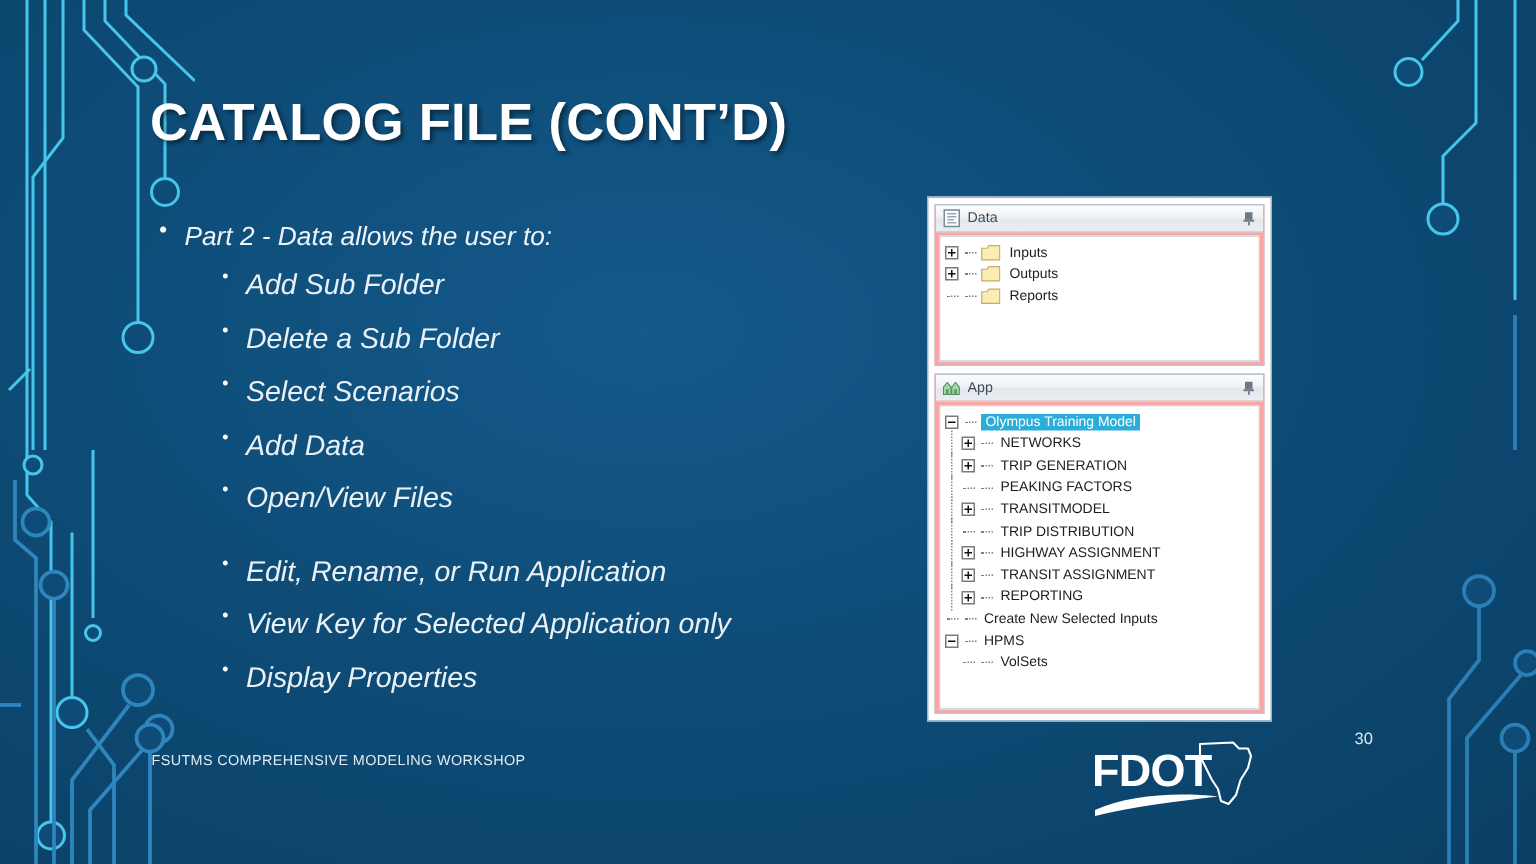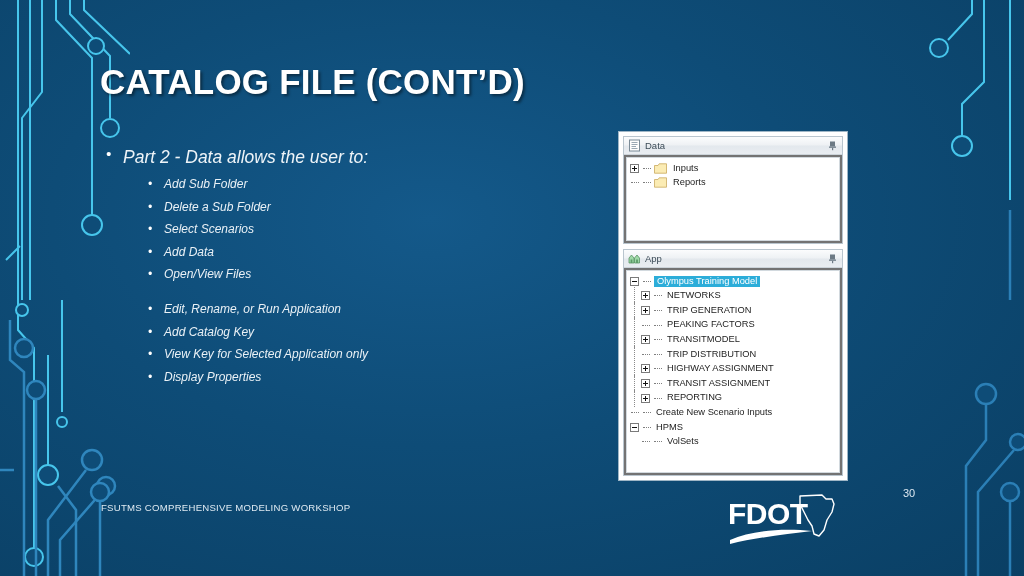--- a/index.html
+++ b/index.html
@@ -64,21 +64,21 @@
     content: "\2022";
     position: absolute;
     left: 2px;
     top: -1px;
     font-size: 15px;
     color: #ffffff;
   }
 
   .lvl2 {
     position: relative;
-    font-size: 12px;
+    font-size: 19px;
     color: #eaf1f6;
     padding-left: 60px;
     line-height: 1.87;
   }
   .lvl2::before {
     content: "\2022";
     position: absolute;
     left: 44px;
     top: 0px;
     font-size: 12px;
@@ -97,21 +97,21 @@
     background: #ffffff;
     border: 1px solid #9fb6c6;
     padding: 4px;
     display: flex;
     flex-direction: column;
     gap: 5px;
   }
 
   .panel {
     border: 1px solid #b9c5ce;
-    background: #737373;
+    background: #fca5a5;
     display: flex;
     flex-direction: column;
   }
   .panel-data { height: 108px; }
   .panel-app  { flex: 1 1 auto; }
 
   .panel-head {
     height: 18px;
     flex: 0 0 18px;
     display: flex;
@@ -309,21 +309,20 @@
     <div class="lvl1">Part 2 - Data allows the user to:</div>
     <div class="lvl2">Add Sub Folder</div>
     <div class="lvl2">Delete a Sub Folder</div>
     <div class="lvl2">Select Scenarios</div>
     <div class="lvl2">Add Data</div>
     <div class="lvl2">Open/View Files</div>
 
     <div class="group-gap"></div>
 
     <div class="lvl2">Edit, Rename, or Run Application</div>
-    <div class="lvl2">Add Catalog Key</div>
     <div class="lvl2">View Key for Selected Application only</div>
     <div class="lvl2">Display Properties</div>
   </div>
 
   <div id="shot">
 
     <div class="panel panel-data">
       <div class="panel-head">
         <svg class="ico" viewBox="0 0 13 13">
           <rect x="1.5" y="1" width="10" height="11" fill="#fdfdfd" stroke="#7b8b97"></rect>
@@ -344,20 +343,28 @@
         <div class="tnode">
           <span class="exp plus"></span>
           <span class="stub"></span>
           <svg class="folder" viewBox="0 0 13 11">
             <path d="M0.5 2.5 L4 2.5 L5.2 0.8 L12.5 0.8 L12.5 10.2 L0.5 10.2 Z" fill="#fae9b0" stroke="#c8a council" stroke-width="0"></path>
             <path d="M0.5 2.5 L4 2.5 L5.2 0.8 L12.5 0.8 L12.5 10.2 L0.5 10.2 Z" fill="#fbecb4" stroke="#c9ab62" stroke-width="0.8"></path>
           </svg>
           <span class="tlabel">Inputs</span>
         </div>
 
+        <div class="tnode">
+          <span class="exp plus"></span>
+          <span class="stub"></span>
+          <svg class="folder" viewBox="0 0 13 11">
+            <path d="M0.5 2.5 L4 2.5 L5.2 0.8 L12.5 0.8 L12.5 10.2 L0.5 10.2 Z" fill="#fbecb4" stroke="#c9ab62" stroke-width="0.8"></path>
+          </svg>
+          <span class="tlabel">Outputs</span>
+        </div>
 
         <div class="tnode">
           <span class="stub"></span>
           <span class="stub"></span>
           <svg class="folder" viewBox="0 0 13 11">
             <path d="M0.5 2.5 L4 2.5 L5.2 0.8 L12.5 0.8 L12.5 10.2 L0.5 10.2 Z" fill="#fbecb4" stroke="#c9ab62" stroke-width="0.8"></path>
           </svg>
           <span class="tlabel">Reports</span>
         </div>
 
@@ -440,21 +447,21 @@
         <div class="tnode">
           <span class="spacer guide"></span>
           <span class="exp plus"></span>
           <span class="stub"></span>
           <span class="tlabel">REPORTING</span>
         </div>
 
         <div class="tnode">
           <span class="stub"></span>
           <span class="stub"></span>
-          <span class="tlabel">Create New Scenario Inputs</span>
+          <span class="tlabel">Create New Selected Inputs</span>
         </div>
 
         <div class="tnode">
           <span class="exp"></span>
           <span class="stub"></span>
           <span class="tlabel">HPMS</span>
         </div>
 
         <div class="tnode">
           <span class="spacer"></span>

